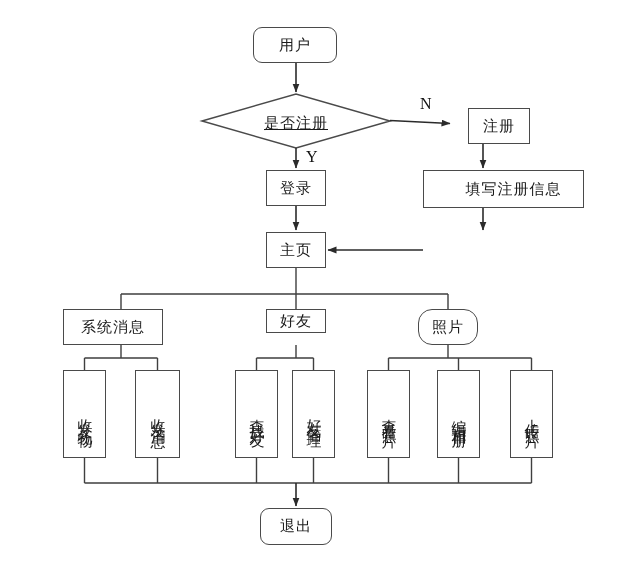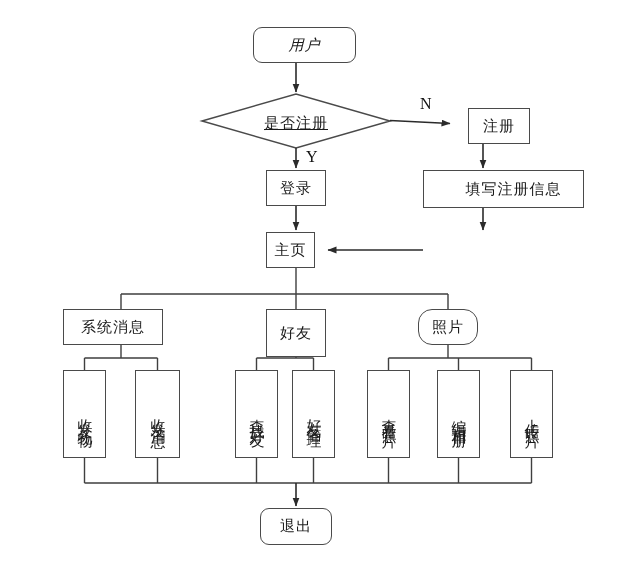--- a/index.html
+++ b/index.html
@@ -54,36 +54,36 @@
     <path d="M296,63 V92" fill="none" stroke="#2b2b2b" stroke-width="1.6" marker-end="url(#arrow)"></path>
     <path d="M390,120.5 L450,123.5" fill="none" stroke="#2b2b2b" stroke-width="1.6" marker-end="url(#arrow)"></path>
     <path d="M296,148 V168" fill="none" stroke="#2b2b2b" stroke-width="1.6" marker-end="url(#arrow)"></path>
     <path d="M296,206 V230" fill="none" stroke="#2b2b2b" stroke-width="1.6" marker-end="url(#arrow)"></path>
     <path d="M483,144 V168" fill="none" stroke="#2b2b2b" stroke-width="1.6" marker-end="url(#arrow)"></path>
     <path d="M483,208 V230" fill="none" stroke="#2b2b2b" stroke-width="1.6" marker-end="url(#arrow)"></path>
     <path d="M423,250 H328" fill="none" stroke="#2b2b2b" stroke-width="1.6" marker-end="url(#arrow)"></path>
     <path d="M296,483 V506" fill="none" stroke="#2b2b2b" stroke-width="1.6" marker-end="url(#arrow)"></path>
   </svg>
 
-  <div class="node terminator" style="left:253px;top:27px;width:103px;height:36px;font-style:italic;">用户</div>
+  <div class="node terminator" style="left:253px;top:27px;width:84px;height:36px;">用户</div>
 
   <div class="diamond-label" style="left:216px;top:96px;width:160px;height:54px;">是否注册</div>
 
   <div class="node" style="left:452px;top:108px;width:62px;height:36px;margin-left:16px;">注册</div>
 
   <div class="node" style="left:266px;top:170px;width:60px;height:36px;">登录</div>
 
   <div class="node" style="left:423px;top:170px;width:161px;height:38px;padding-left:20px;">填写注册信息</div>
 
-  <div class="node" style="left:266px;top:232px;width:49px;height:36px;">主页</div>
+  <div class="node" style="left:266px;top:232px;width:60px;height:36px;">主页</div>
 
 
   <div class="node" style="left:63px;top:309px;width:100px;height:36px;">系统消息</div>
 
-  <div class="node" style="left:266px;top:309px;width:60px;height:48px;">好友</div>
+  <div class="node" style="left:266px;top:309px;width:60px;height:24px;">好友</div>
 
   <div class="node" style="left:418px;top:309px;width:60px;height:36px;border-radius:14px;">照片</div>
 
   <div class="node vnode" style="left:63px;top:370px;width:43px;height:88px;">收发礼物</div>
 
   <div class="node vnode" style="left:135px;top:370px;width:45px;height:88px;">收发消息</div>
 
   <div class="node vnode" style="left:235px;top:370px;width:43px;height:88px;">查找好友</div>
 
   <div class="node vnode" style="left:292px;top:370px;width:43px;height:88px;">好友管理</div>

